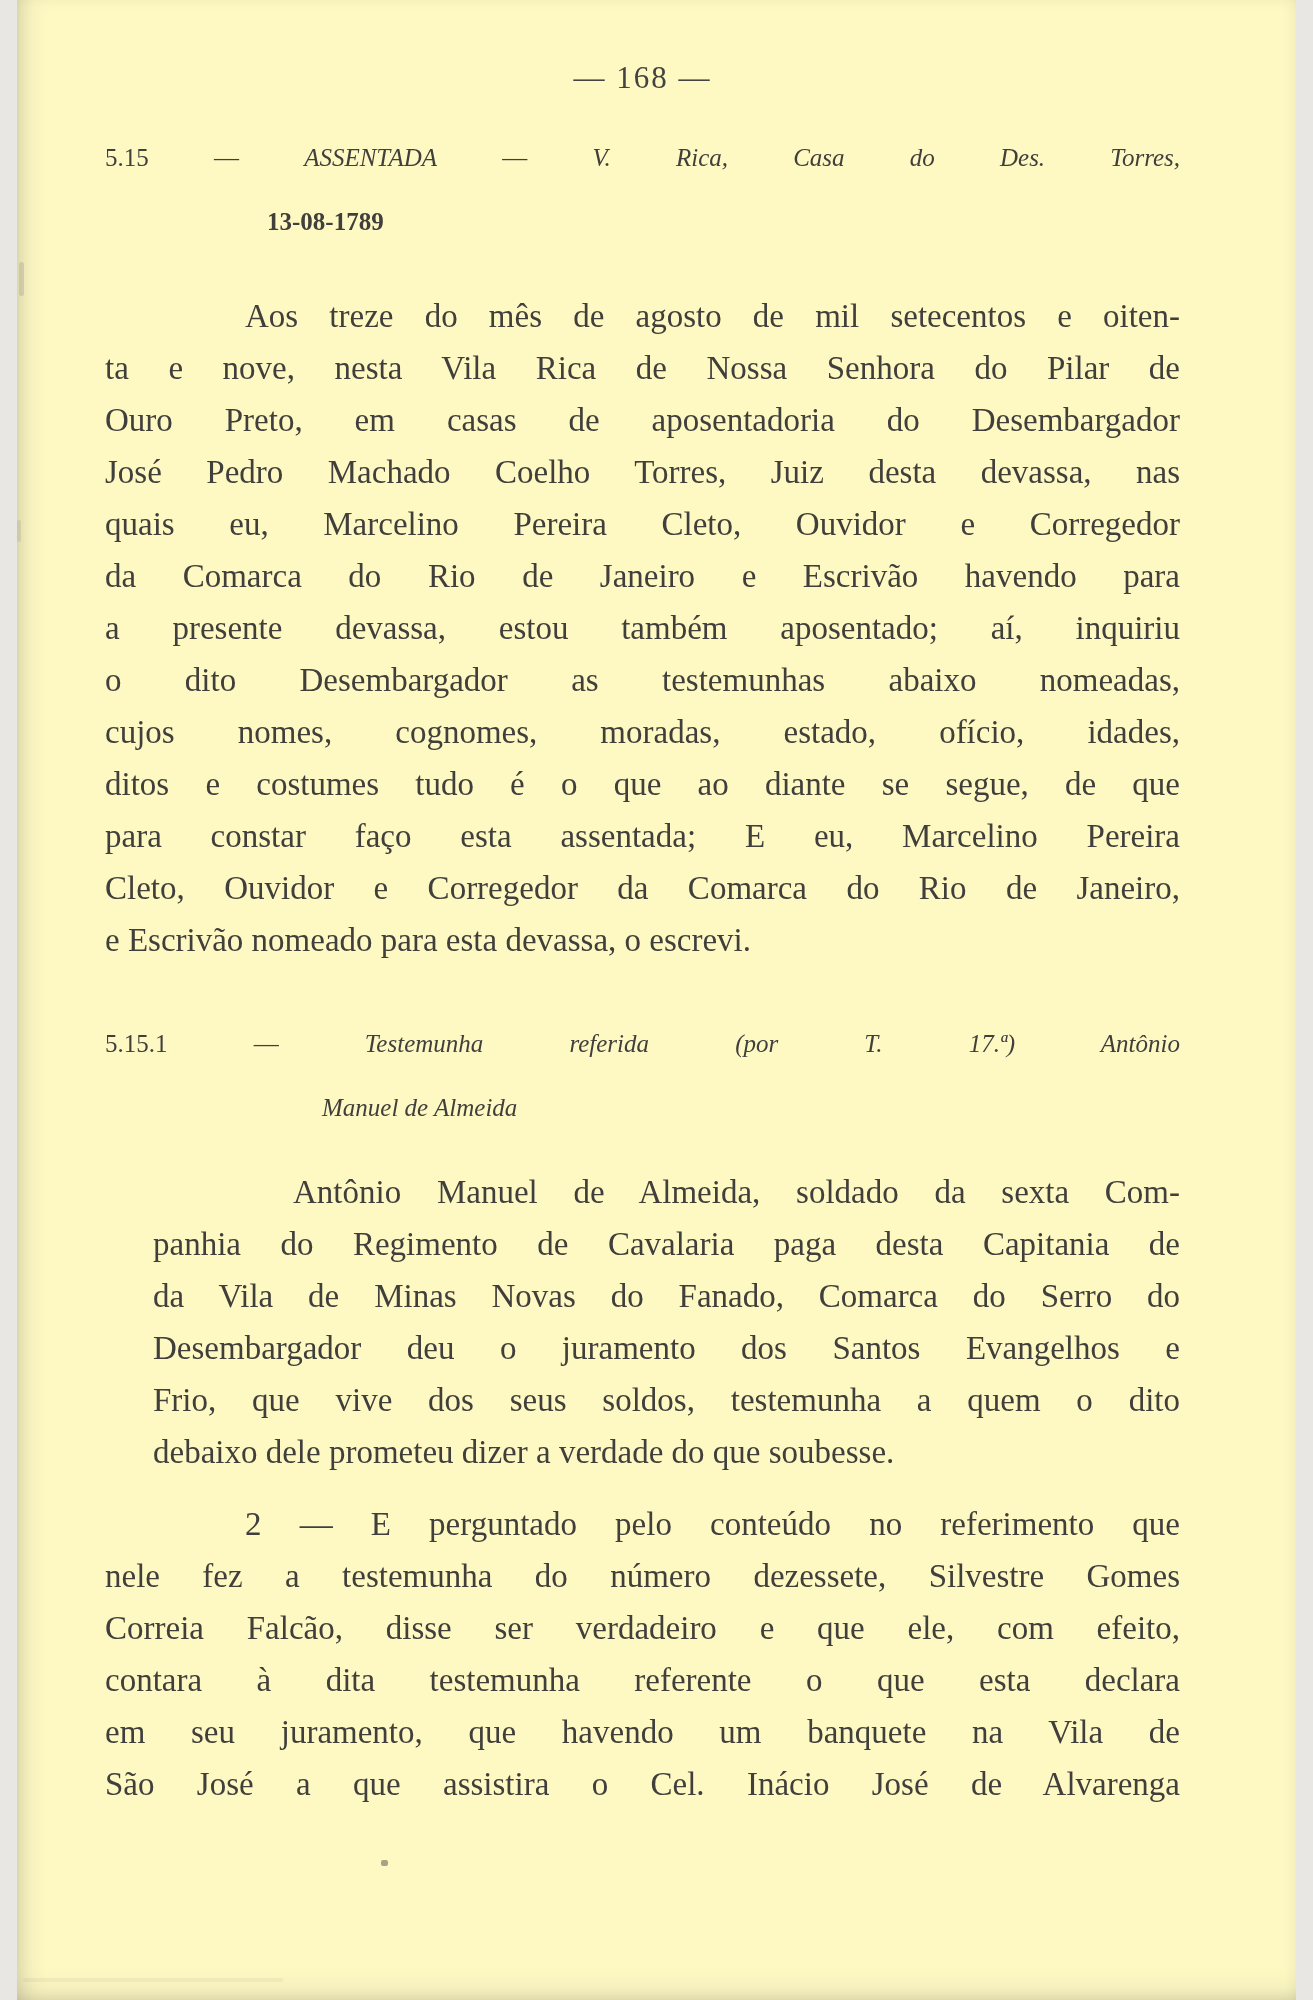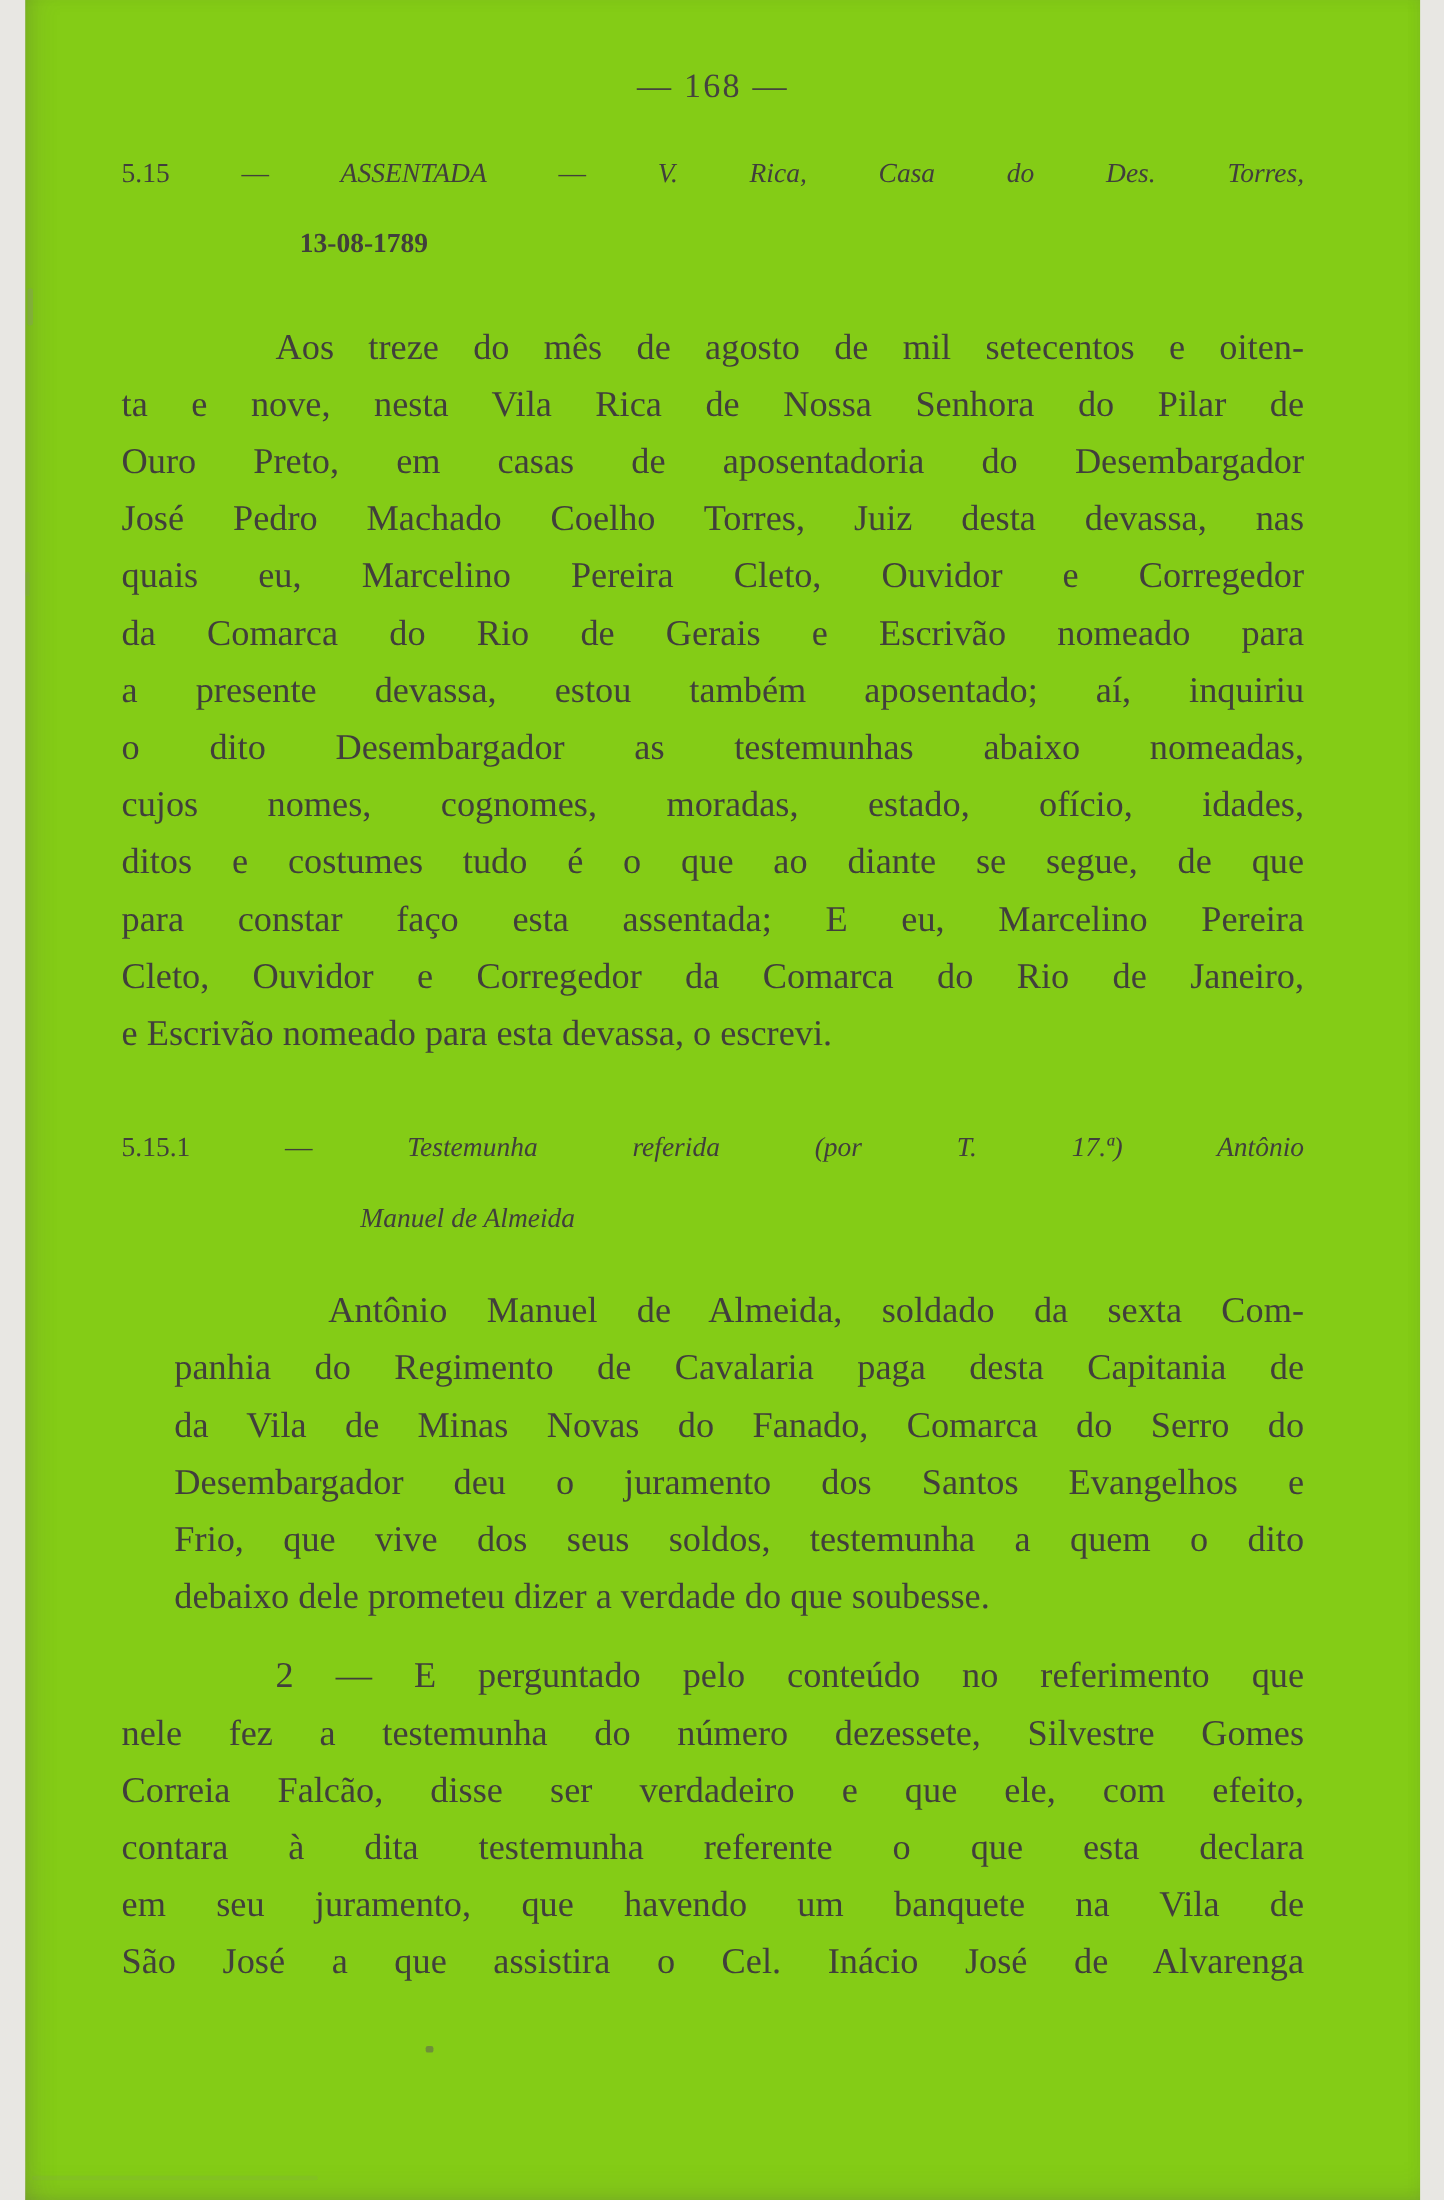--- a/index.html
+++ b/index.html
@@ -5,26 +5,27 @@
   html, body { margin: 0; padding: 0; }
   body {
     background: #e8e7e3;
     font-family: "Liberation Serif", "DejaVu Serif", serif;
   }
   .page {
     position: relative;
     width: 1268px;
     height: 2000px;
     margin: 0 auto;
-    background: #84cc16;
+    background: #fef9c3;
     color: #413f3c;
     overflow: hidden;
     box-shadow: inset 18px 0 30px -22px rgba(90,88,82,.45),
                 inset 0 -20px 34px -26px rgba(90,88,82,.40),
                 inset -6px 0 18px -14px rgba(90,88,82,.25);
+    padding-left: 11px;
   }
   .content {
     position: absolute;
     top: 58px;
     left: 88px;
     width: 1075px;
   }
   .page-number {
     text-align: center;
     font-size: 31px;
@@ -97,21 +98,21 @@
       </div>
       <div class="h-date">13-08-1789</div>
     </div>
 
     <div class="para para-1">
         <div class="line first">Aos treze do mês de agosto de mil setecentos e oiten-</div>
         <div class="line">ta e nove, nesta Vila Rica de Nossa Senhora do Pilar de</div>
         <div class="line">Ouro Preto, em casas de aposentadoria do Desembargador</div>
         <div class="line">José Pedro Machado Coelho Torres, Juiz desta devassa, nas</div>
         <div class="line">quais eu, Marcelino Pereira Cleto, Ouvidor e Corregedor</div>
-        <div class="line">da Comarca do Rio de Gerais e Escrivão nomeado para</div>
+        <div class="line">da Comarca do Rio de Janeiro e Escrivão havendo para</div>
         <div class="line">a presente devassa, estou também aposentado; aí, inquiriu</div>
         <div class="line">o dito Desembargador as testemunhas abaixo nomeadas,</div>
         <div class="line">cujos nomes, cognomes, moradas, estado, ofício, idades,</div>
         <div class="line">ditos e costumes tudo é o que ao diante se segue, de que</div>
         <div class="line">para constar faço esta assentada; E eu, Marcelino Pereira</div>
         <div class="line">Cleto, Ouvidor e Corregedor da Comarca do Rio de Janeiro,</div>
         <div class="line no-stretch">e Escrivão nomeado para esta devassa, o escrevi.</div>
       </div>
 
     <div class="heading sec2-head">

